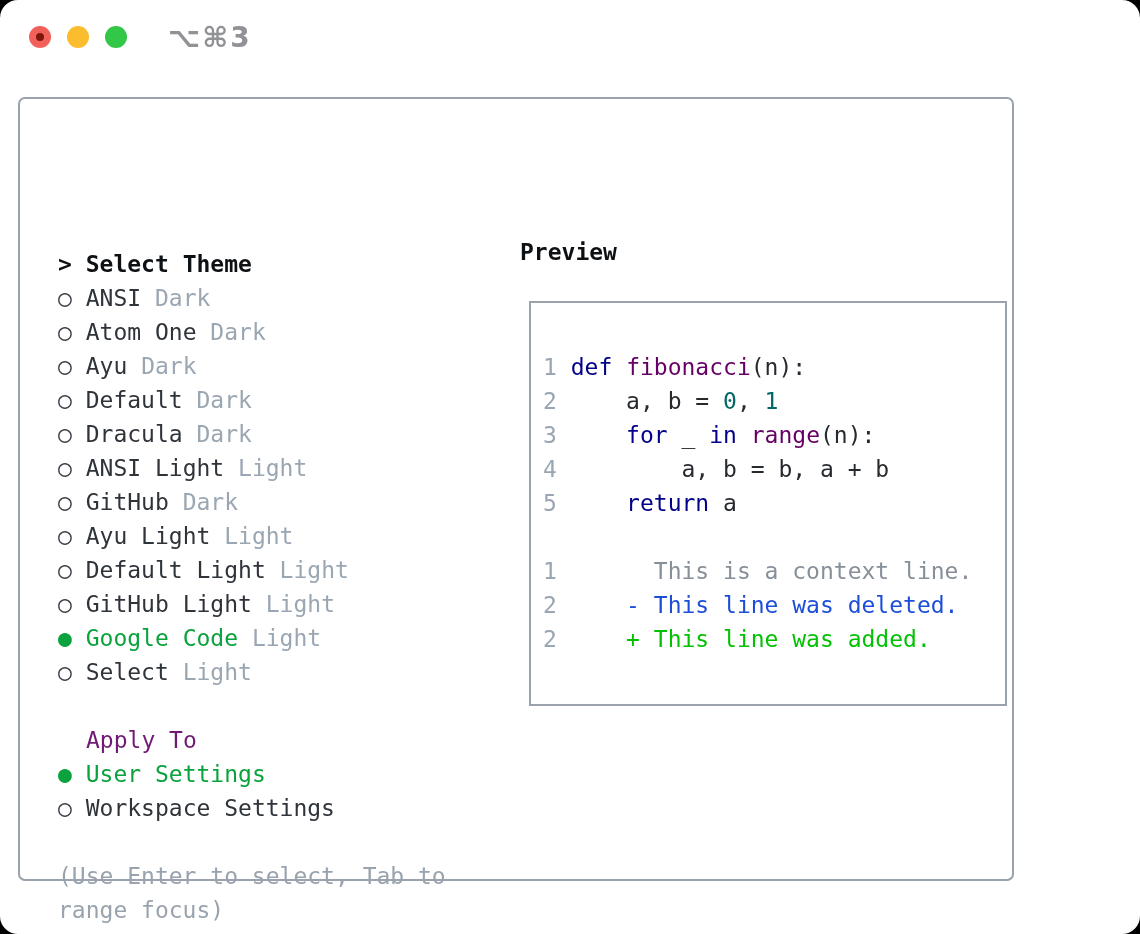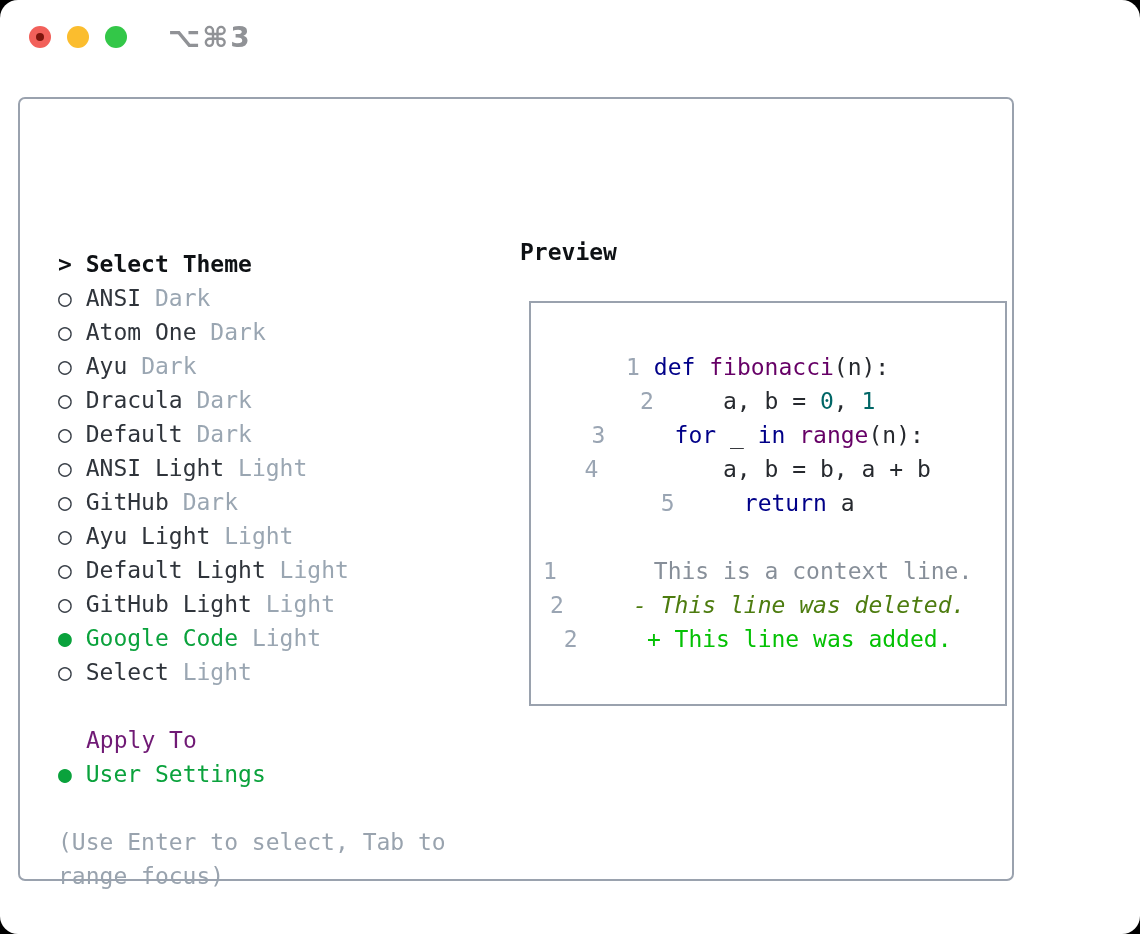--- a/index.html
+++ b/index.html
@@ -40,30 +40,30 @@
   .selected .marker,.selected .tname{color:#0aa23c;}
   .apply-header{color:#701a75;padding-left:28px;}
   .hint{color:#99a3ae;}
   
   .preview-title{
     position:absolute;left:500px;top:136px;height:34px;line-height:34px;
     font-size:23px;font-weight:bold;color:#0e1114;white-space:pre;
   }
   .preview-box{
     position:absolute;left:509px;top:202px;width:478px;height:405px;
-    box-sizing:border-box;border:2px solid #9aa2ae;background:#fff;text-align:center;
+    box-sizing:border-box;border:2px solid #9aa2ae;background:#fff;
   }
   .codecol{position:absolute;left:12px;top:47px;}
   .lnum{color:#9aa5b3;}
   .kw{color:#000088;}
   .typ{color:#660066;}
   .lit{color:#006666;}
   .pln{color:#26292e;}
   .diff-context{color:#878f99;}
-  .diff-deleted{color:#4d7c0f;font-style:italic;}
+  .diff-deleted{color:#1d4ed8;}
   .diff-added{color:#04c104;}
 </style>
 </head>
 <body>
 
 <div class="window">
 
   <span class="tl tl-red">
       <span class="tl-dot"></span>
     </span>
@@ -73,37 +73,38 @@
 
   <div class="panel">
 
     <div class="leftcol">
       <div class="line sel-header"><span>&gt;</span><span> </span><span>Select Theme</span></div>
 
       <div id="theme-list">
           <div class="line"><span class="marker">○</span> <span class="tname">ANSI</span> <span class="ttag">Dark</span></div>
           <div class="line"><span class="marker">○</span> <span class="tname">Atom One</span> <span class="ttag">Dark</span></div>
           <div class="line"><span class="marker">○</span> <span class="tname">Ayu</span> <span class="ttag">Dark</span></div>
+          <div class="line"><span class="marker">○</span> <span class="tname">Default</span> <span class="ttag">Dark</span></div>
           <div class="line"><span class="marker">○</span> <span class="tname">Dracula</span> <span class="ttag">Dark</span></div>
-          <div class="line"><span class="marker">○</span> <span class="tname">Default</span> <span class="ttag">Dark</span></div>
           <div class="line"><span class="marker">○</span> <span class="tname">ANSI Light</span> <span class="ttag">Light</span></div>
           <div class="line"><span class="marker">○</span> <span class="tname">GitHub</span> <span class="ttag">Dark</span></div>
           <div class="line"><span class="marker">○</span> <span class="tname">Ayu Light</span> <span class="ttag">Light</span></div>
           <div class="line"><span class="marker">○</span> <span class="tname">Default Light</span> <span class="ttag">Light</span></div>
           <div class="line"><span class="marker">○</span> <span class="tname">GitHub Light</span> <span class="ttag">Light</span></div>
           <div class="line selected"><span class="marker">●</span> <span class="tname">Google Code</span> <span class="ttag">Light</span></div>
           <div class="line"><span class="marker">○</span> <span class="tname">Select</span> <span class="ttag">Light</span></div>
         </div>
 
       <div class="line"> </div>
 
       <div class="line apply-header">Apply To</div>
 
       <div id="apply-list">
           <div class="line selected"><span class="marker">●</span> <span class="tname">User Settings</span></div>
+          <div class="line"><span class="marker">○</span> <span class="tname">Workspace Settings</span></div>
         </div>
 
       <div class="line"> </div>
 
       <div class="line hint">(Use Enter to select, Tab to</div>
       <div class="line hint">range focus)</div>
     </div>
 
     <div class="preview-title">Preview</div>
 

